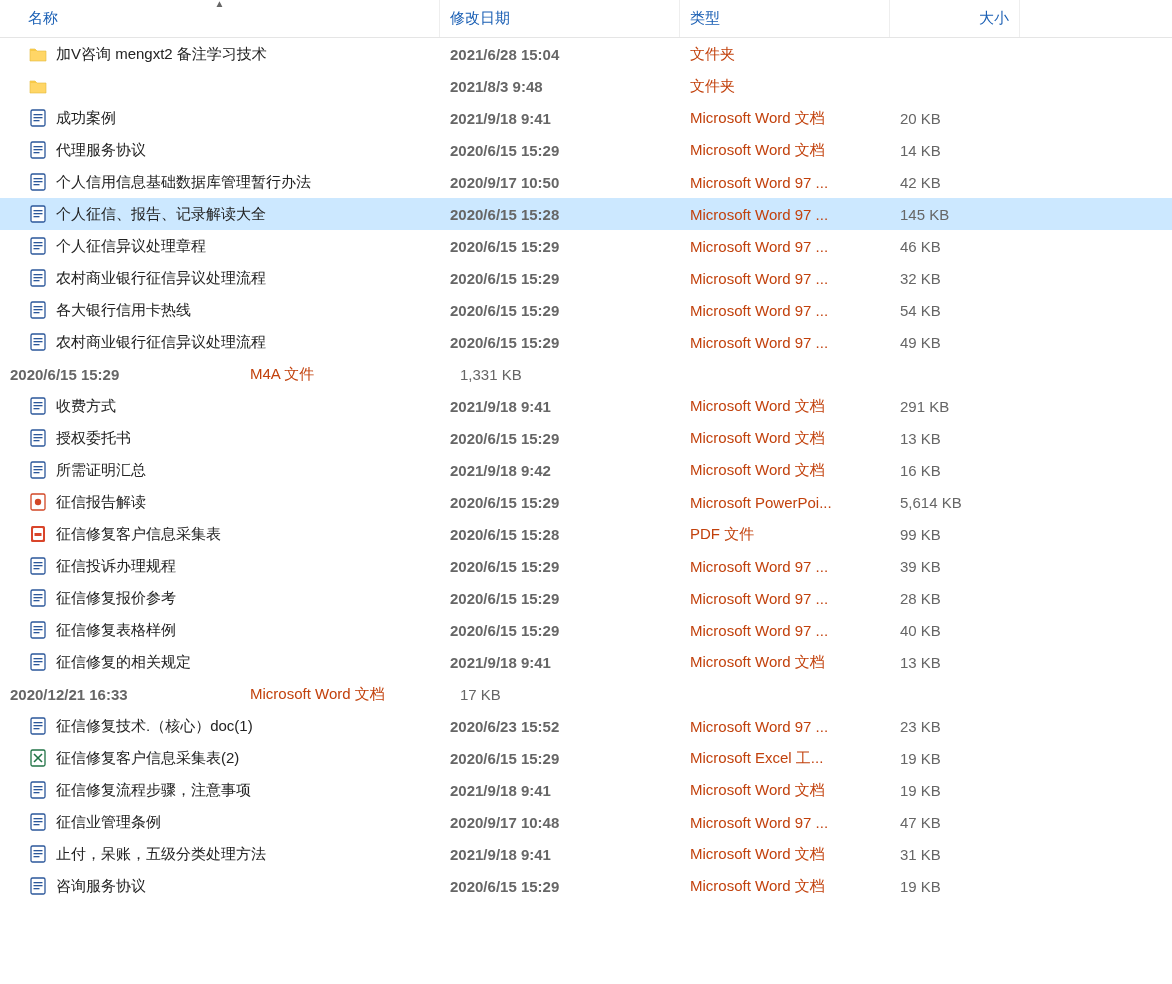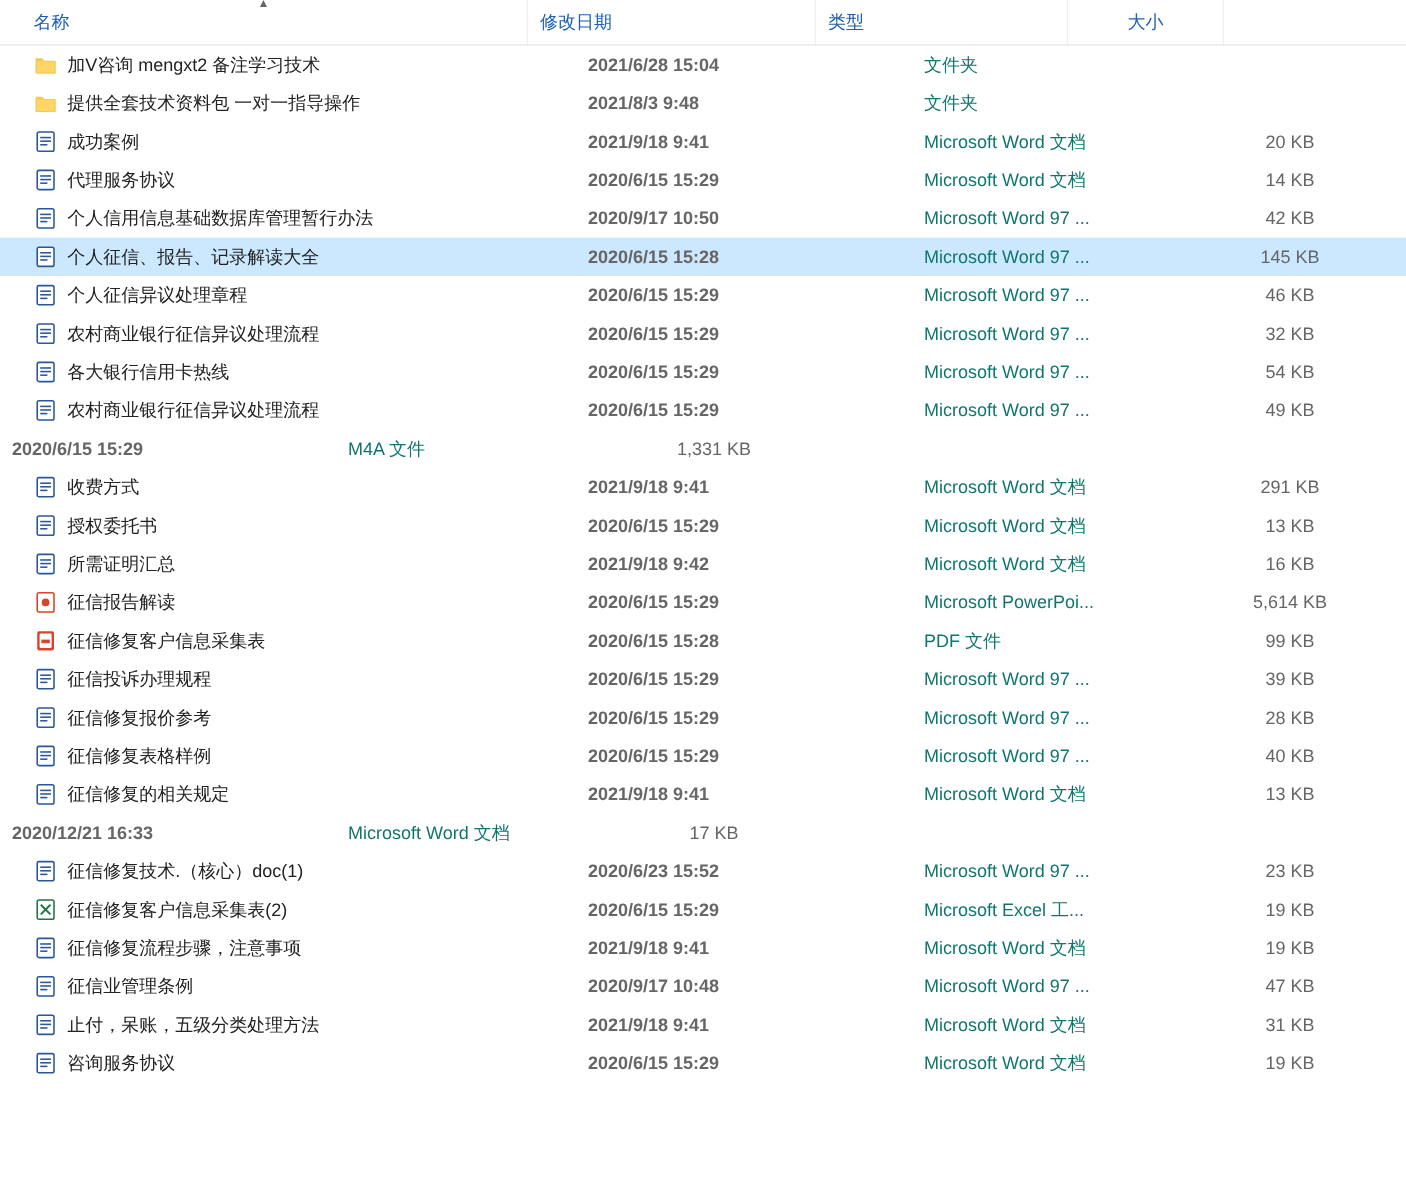--- a/index.html
+++ b/index.html
@@ -25,50 +25,49 @@
     padding: 0 10px;
     height: 100%;
     display: flex;
     align-items: center;
     border-right: 1px solid #eee;
     position: relative;
   }
   .col-name { width: 440px; padding-left: 28px !important; }
   .col-date { width: 240px; text-align: right; }
   .col-type { width: 210px; }
-  .col-size { width: 130px; justify-content: center; }
+  .col-size { width: 130px; justify-content: flex-end; }
   .sort-indicator {
     position: absolute;
     top: -2px;
     left: 50%;
     transform: translateX(-50%);
     font-size: 10px;
     color: #666;
   }
   .rows { }
   .row {
     display: flex;
     align-items: center;
     height: 32px;
     font-size: 15px;
-    gap: 40px;
   }
   .row.selected {
     background: #cce8ff;
   }
   .row .cell {
     padding: 0 10px;
     white-space: nowrap;
     overflow: hidden;
     text-overflow: ellipsis;
   }
   .c-name { width: 440px; display: flex; align-items: center; padding-left: 28px !important; color: #222; }
   .c-date { width: 240px; color: #666; font-weight: bold; }
-  .c-type { width: 210px; color: #0f766e; }
-  .c-size { width: 130px; color: #666; text-align: center; }
+  .c-type { width: 210px; color: #c2410c; }
+  .c-size { width: 130px; color: #666; text-align: left; }
   .icon {
     width: 20px;
     height: 20px;
     margin-right: 8px;
     flex-shrink: 0;
     display: inline-flex;
     align-items: center;
     justify-content: center;
   }
   .icon svg { width: 20px; height: 20px; }
@@ -146,21 +145,20 @@
       <div class="cell c-type">文件夹</div>
       <div class="cell c-size"></div>
     </div>
     <div class="row">
       <div class="cell c-name">
         <span class="icon">
           <svg viewBox="0 0 20 20">
             <use href="#ico-folder"></use>
           </svg>
         </span>
-        <span class="fname">提供全套技术资料包 一对一指导操作</span>
       </div>
       <div class="cell c-date">2021/8/3 9:48</div>
       <div class="cell c-type">文件夹</div>
       <div class="cell c-size"></div>
     </div>
     <div class="row">
       <div class="cell c-name">
         <span class="icon">
           <svg viewBox="0 0 20 20">
             <use href="#ico-docx"></use>

